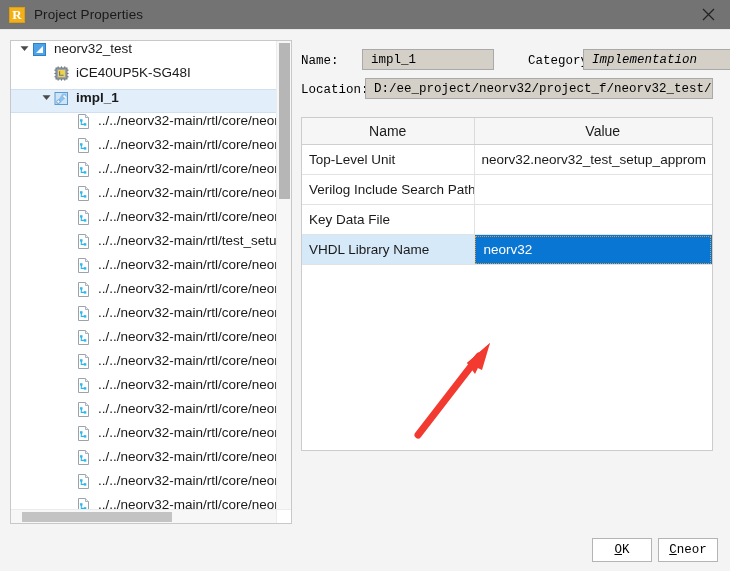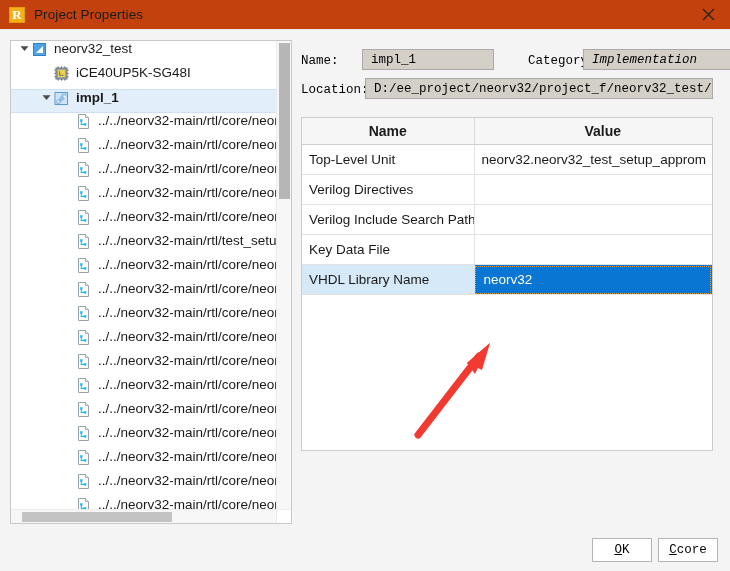--- a/index.html
+++ b/index.html
@@ -16,21 +16,21 @@
     font-size: 13px;
     color: #000000;
     -webkit-font-smoothing: antialiased;
   }
 
   
   #titlebar {
     position: absolute;
     left: 0; top: 0;
     width: 730px; height: 29px;
-    background: #c2410c;
+    background: #737373;
     display: flex;
     align-items: center;
   }
   #app-icon {
     width: 16px; height: 16px;
     margin-left: 9px;
     background: #f3b019;
     border: 1px solid #e09e0a;
     box-sizing: border-box;
     position: relative;
@@ -213,21 +213,21 @@
     table-layout: fixed;
   }
   #prop-table col.c-name  { width: 172px; }
   #prop-table col.c-value { width: 238px; }
   #prop-table th {
     height: 24px;
     background: #f6f6f6;
     border-right: 1px solid #dadada;
     border-bottom: 1px solid #cfcfcf;
     font-size: 14px;
-    font-weight: bold;
+    font-weight: normal;
     color: #1a1a1a;
     text-align: center;
   }
   #prop-table th:last-child { border-right: none; padding-left: 20px; }
   #prop-table td {
     height: 29px;
     border-right: 1px solid #e2e2e2;
     border-bottom: 1px solid #e2e2e2;
     font-size: 13.5px;
     color: #1a1a1a;
@@ -688,24 +688,20 @@
         <th>Name</th>
         <th>Value</th>
       </tr>
     </thead>
     <tbody id="prop-body">
         <tr class="">
           <td class="cell-name">Top-Level Unit</td>
           <td class="cell-value">neorv32.neorv32_test_setup_approm</td>
         </tr>
         <tr class="">
-          <td class="cell-name">Verilog Directives</td>
-          <td class="cell-value"></td>
-        </tr>
-        <tr class="">
           <td class="cell-name">Verilog Include Search Path</td>
           <td class="cell-value"></td>
         </tr>
         <tr class="">
           <td class="cell-name">Key Data File</td>
           <td class="cell-value"></td>
         </tr>
         <tr class="row-selected">
           <td class="cell-name">VHDL Library Name</td>
           <td class="cell-value">neorv32</td>
@@ -721,14 +717,14 @@
     <path d="M85 13 L70 44 L62 33 Z" fill="#F23A30"></path>
   </g>
 </svg>
 
 <div class="dlg-btn" id="btn-ok">
   <span class="mn">O</span>
     <span>K</span>
 </div>
 <div class="dlg-btn" id="btn-cancel">
   <span class="mn">C</span>
-    <span>core</span>
+    <span>neor</span>
 </div>
 
 </body></html>

